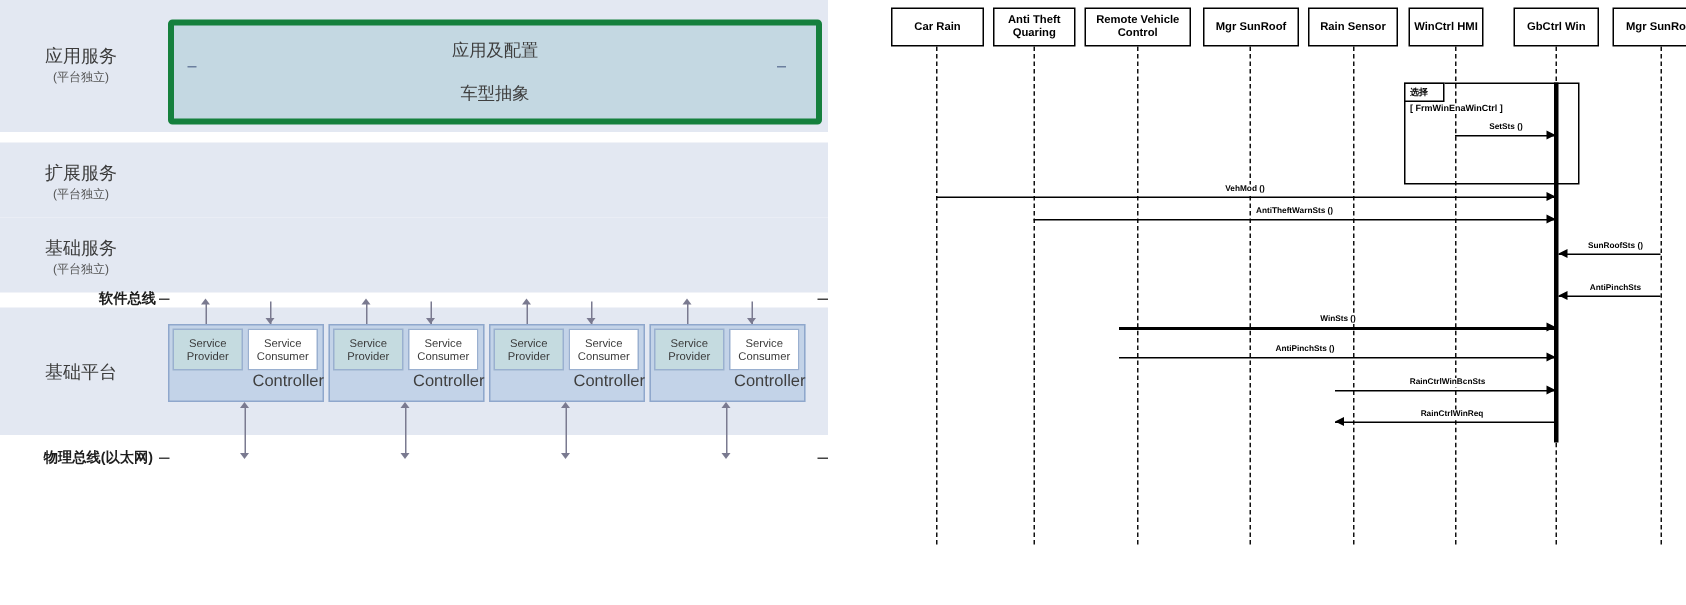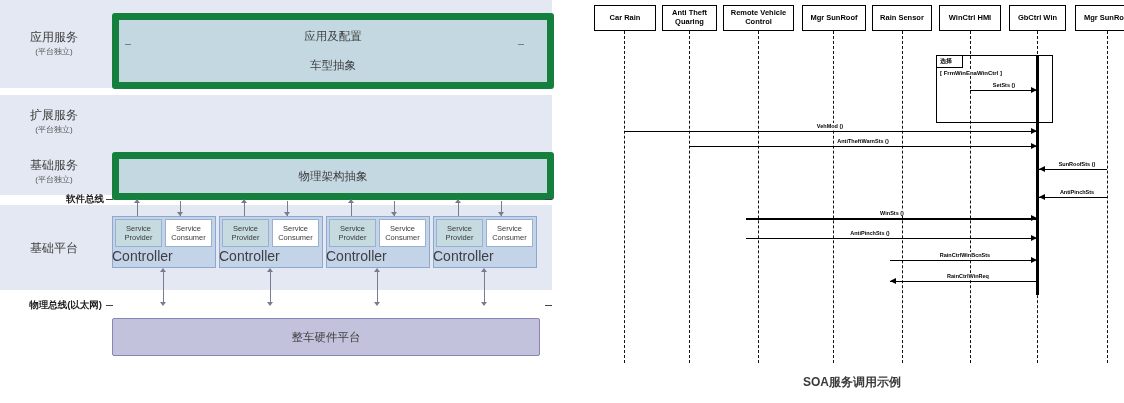--- a/index.html
+++ b/index.html
@@ -19,21 +19,21 @@
   .band-label{
     position:absolute;left:0;width:108px;
     text-align:center;color:#3c3c3c;
     font-size:12px;line-height:1.25;
   }
   .band-label .sub{display:block;font-size:8px;color:#555;margin-top:2px;}
 
   .layer-box{
     position:absolute;
     background:#c4d8e2;
-    border:7px solid #15803d;
+    border:4px solid #15803d;
     border-radius:3px;
     color:#3f3f3f;
     font-size:11.5px;
     display:flex;flex-direction:column;
     align-items:center;justify-content:center;
   }
   .layer-box span{display:block;}
   .layer-box .l1{margin-bottom:14px;}
 
   .dash-left,.dash-right{
@@ -55,21 +55,21 @@
     position:absolute;top:3px;height:28px;
     box-sizing:border-box;border:1px solid #9ab0d0;
     font-size:7.5px;line-height:1.25;color:#3a3a3a;
     display:flex;flex-direction:column;
     align-items:center;justify-content:center;text-align:center;
   }
   .sp{left:3px;width:47px;background:#c5dbe0;}
   .sc{left:53px;width:47px;background:#ffffff;}
   .ctrl-name{
     position:absolute;left:0;top:32px;width:104px;
-    text-align:left;font-size:14px;color:#3f3f3f;
+    text-align:right;font-size:11px;color:#3f3f3f;
   }
 
   .hw-box{
     position:absolute;left:112px;top:318px;width:428px;height:38px;
     background:#c3c2dd;border:1px solid #8585b8;border-radius:2px;
     display:flex;align-items:center;justify-content:center;
     font-size:11.5px;color:#3f3f3f;box-sizing:border-box;
   }
 
   .arrow-v{position:absolute;width:1px;background:#7a7a90;}
@@ -148,23 +148,20 @@
   <div class="band-label" style="top:108px;">
     <span>扩展服务</span>
     <span class="sub">(平台独立)</span>
   </div>
 
   <div class="band" style="top:145px;height:50px;"></div>
   <div class="band-label" style="top:158px;">
     <span>基础服务</span>
     <span class="sub">(平台独立)</span>
   </div>
-  <div class="layer-box" style="left:112px;top:152px;width:428px;height:34px;">
-    <span>物理架构抽象</span>
-  </div>
 
   <div class="bus-label" style="left:0px;top:193px;">软件总线</div>
   <div class="bus-tick" style="left:106px;top:199px;"></div>
   <div class="bus-tick" style="left:545px;top:199px;"></div>
 
   <div class="band" style="top:205px;height:85px;"></div>
   <div class="band-label" style="top:241px;">
     <span>基础平台</span>
   </div>
 
@@ -253,32 +250,31 @@
   <div class="ah ah-dn" style="left:374px;top:302px;"></div>
 
   <div class="arrow-v" style="left:484px;top:270px;height:34px;"></div>
   <div class="ah ah-up" style="left:481px;top:268px;"></div>
   <div class="ah ah-dn" style="left:481px;top:302px;"></div>
 
   <div class="bus-label" style="left:-2px;top:299px;">物理总线(以太网)</div>
   <div class="bus-tick" style="left:106px;top:305px;"></div>
   <div class="bus-tick" style="left:545px;top:305px;"></div>
 
-  <div class="hw-box">整车硬件平台</div>
 
 </div>
 
 <div class="fig" id="seq-figure">
 
   <div class="lifeline-head" style="left:14px;width:62px;">Car Rain</div>
   <div class="lifeline-head" style="left:82px;width:55px;">Anti Theft<br>Quaring</div>
   <div class="lifeline-head" style="left:143px;width:71px;">Remote Vehicle<br>Control</div>
   <div class="lifeline-head" style="left:222px;width:64px;">Mgr SunRoof</div>
   <div class="lifeline-head" style="left:292px;width:60px;">Rain Sensor</div>
-  <div class="lifeline-head" style="left:359px;width:62px;">WinCtrl HMI</div>
+  <div class="lifeline-head" style="left:359px;width:50px;">WinCtrl HMI</div>
   <div class="lifeline-head" style="left:429px;width:57px;">GbCtrl Win</div>
   <div class="lifeline-head" style="left:495px;width:65px;">Mgr SunRoof</div>
 
   <div class="lifeline" style="left:44px;height:332px;"></div>
   <div class="lifeline" style="left:109px;height:332px;"></div>
   <div class="lifeline" style="left:178px;height:332px;"></div>
   <div class="lifeline" style="left:253px;height:332px;"></div>
   <div class="lifeline" style="left:322px;height:332px;"></div>
   <div class="lifeline" style="left:390px;height:332px;"></div>
   <div class="lifeline" style="left:457px;height:332px;"></div>
@@ -319,14 +315,13 @@
   <div class="msg-label" style="left:290px;top:230px;">AntiPinchSts ()</div>
 
   <div class="msg-line" style="left:310px;top:260px;width:147px;"></div>
   <div class="msg-head r" style="left:451px;top:256.5px;"></div>
   <div class="msg-label" style="left:385px;top:252px;">RainCtrlWinBcnSts</div>
 
   <div class="msg-line" style="left:310px;top:281px;width:147px;"></div>
   <div class="msg-head l" style="left:310px;top:277.5px;"></div>
   <div class="msg-label" style="left:388px;top:273px;">RainCtrlWinReq</div>
 
-  <div class="caption" style="left:0;top:374px;width:544px;">SOA服务调用示例</div>
 </div>
 
 </body></html>

